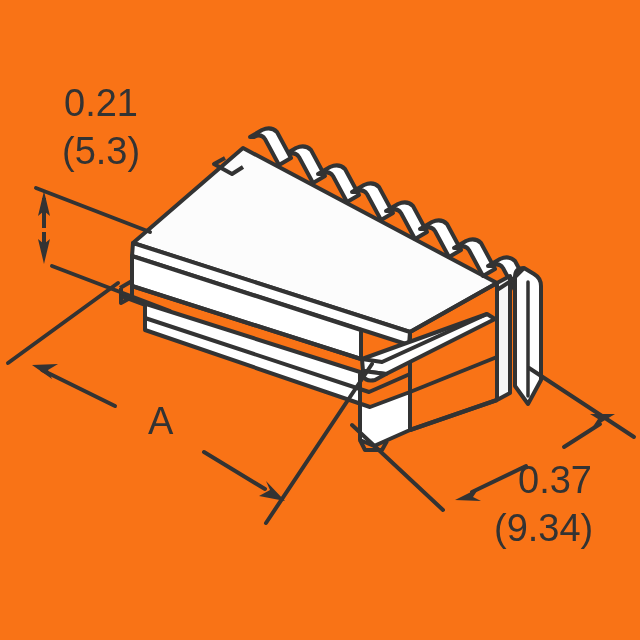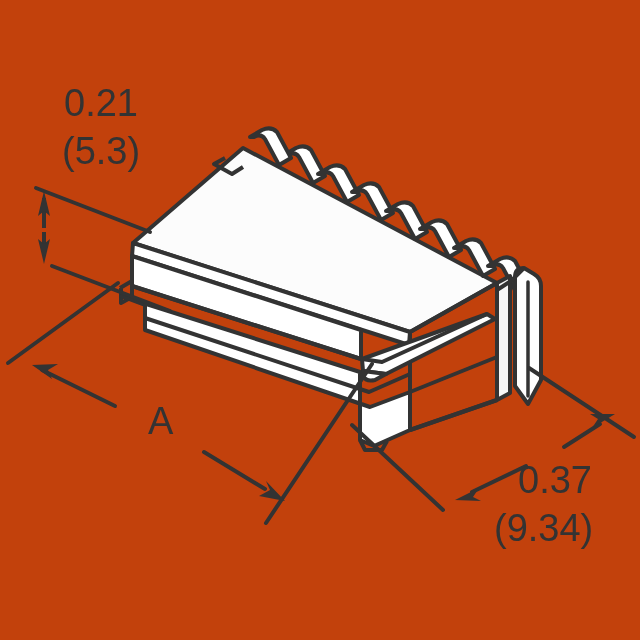--- a/index.html
+++ b/index.html
@@ -10,21 +10,21 @@
   body {
     width: 640px;
     height: 640px;
     font-family: "Liberation Sans", sans-serif;
     overflow: hidden;
   }
   #drawing-root {
     position: relative;
     width: 640px;
     height: 640px;
-    background: #c2410c;
+    background: #f97316;
   }
   #drawing-svg {
     position: absolute;
     top: 0;
     left: 0;
     width: 640px;
     height: 640px;
     display: block;
   }
   .dim-text {

